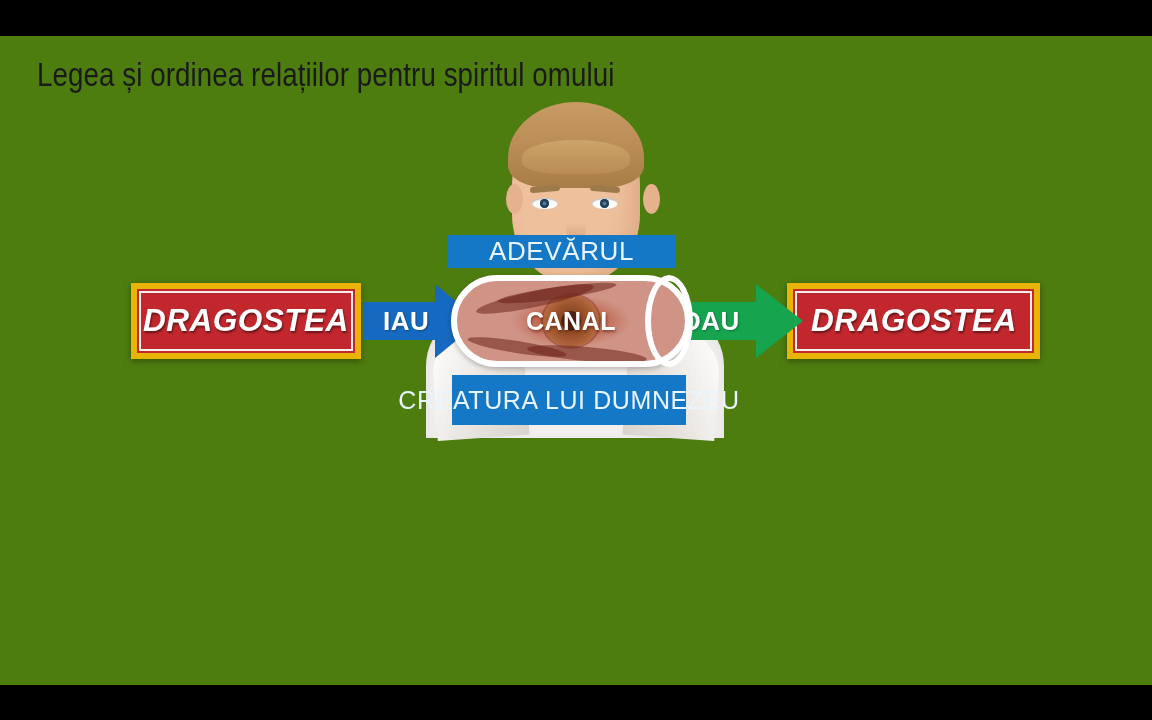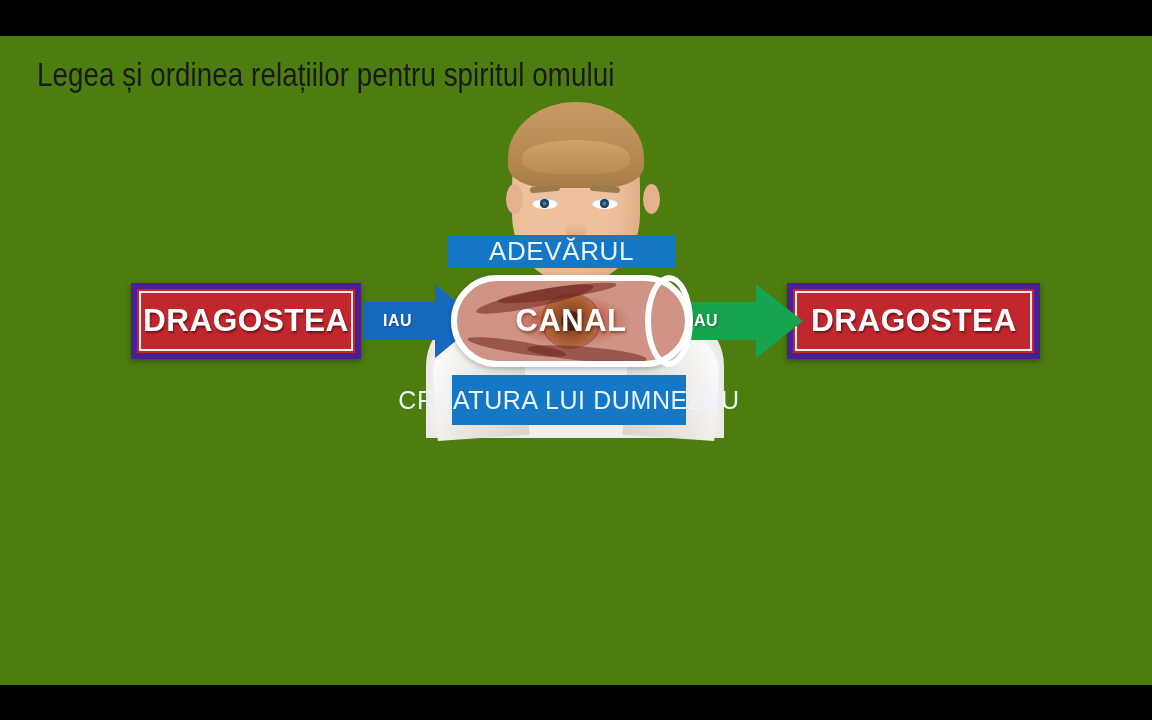--- a/index.html
+++ b/index.html
@@ -108,24 +108,25 @@
     background:#c98570;border-radius:0 0 16px 16px;
   }
 
   
   .diagram{position:absolute;left:0;top:0;width:1152px;height:649px;z-index:5;}
 
   
   .red-box{
     position:absolute;height:76px;
     background:#c1272d;
-    border:6px solid #4c1d95;
+    border:6px solid #eab308;
     box-shadow:0 2px 6px rgba(0,0,0,.35);
     display:flex;align-items:center;justify-content:center;
     box-sizing:border-box;
+    font-style:italic;
   }
   .red-box .inner-stroke{
     position:absolute;left:2px;top:2px;right:2px;bottom:2px;
     border:2px solid rgba(255,255,255,.92);
     pointer-events:none;
   }
   .red-box span.lbl{
     position:relative;z-index:2;
     color:#fff;font-weight:700;font-size:31px;letter-spacing:.4px;
     font-family:"Liberation Sans Narrow","Liberation Sans",sans-serif;
@@ -134,21 +135,21 @@
     white-space:nowrap;
   }
   #box-left{left:131px;top:247px;width:230px;}
   #box-right{left:787px;top:247px;width:253px;}
 
   
   .arrow{position:absolute;height:78px;}
   .arrow svg{display:block;}
   .arrow .alabel{
     position:absolute;top:0;height:78px;display:flex;align-items:center;
-    color:#fff;font-weight:700;font-size:16px;letter-spacing:.5px;
+    color:#fff;font-weight:700;font-size:26px;letter-spacing:.5px;
     font-family:"Liberation Sans Narrow","Liberation Sans",sans-serif;
     text-shadow:1px 1px 2px rgba(0,0,0,.30);
   }
   #arrow-iau{left:363px;top:246px;width:118px;z-index:6;}
   #arrow-iau .alabel{left:20px;}
   #arrow-dau{left:652px;top:246px;width:152px;z-index:7;}
   #arrow-dau .alabel{left:30px;}
 
   
   .blue-bar{
@@ -192,21 +193,21 @@
     border-radius:50%;background:#4d2213;
   }
   .cyl-cap{
     position:absolute;right:-2px;top:0;width:48px;height:92px;
     border:6px solid #ffffff;border-radius:50%;box-sizing:border-box;
     background:transparent;
   }
   .cyl-label{
     position:absolute;left:0;top:0;width:240px;height:92px;
     display:flex;align-items:center;justify-content:center;
-    color:#ffffff;font-weight:700;font-size:31px;letter-spacing:.5px;
+    color:#ffffff;font-weight:700;font-size:25px;letter-spacing:.5px;
     font-family:"Liberation Sans Narrow","Liberation Sans",sans-serif;
     text-shadow:1px 2px 3px rgba(90,20,10,.55);
     z-index:3;
   }
 </style>
 </head>
 <body>
 
 <div class="stage">
 

